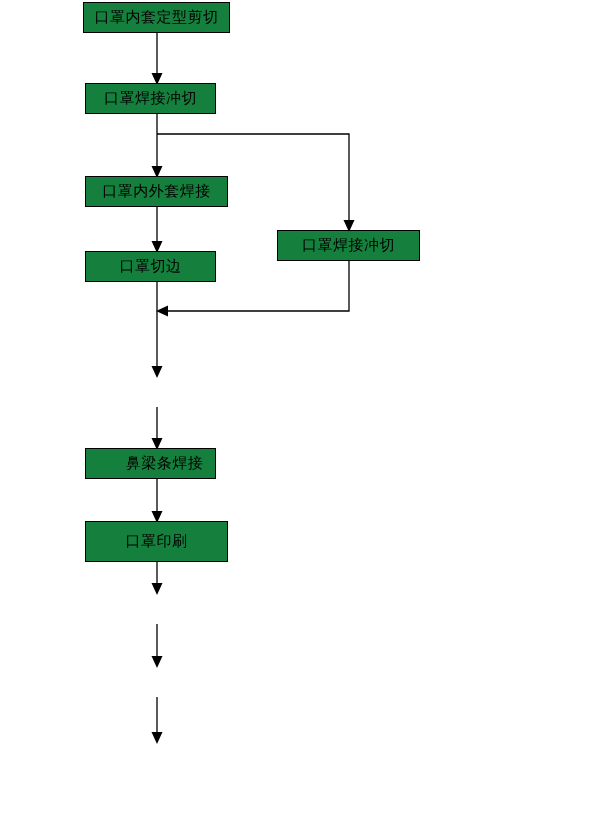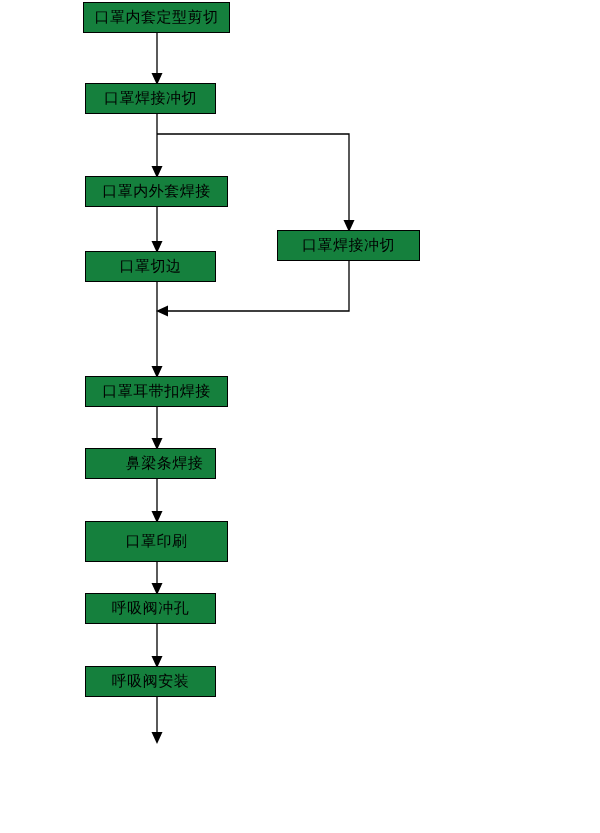--- a/index.html
+++ b/index.html
@@ -129,34 +129,25 @@
   </div>
 
   <div class="node process" style="left: 277px; top: 230px; width: 143px; height: 31px;">
     <span class="node-label">口罩焊接冲切</span>
   </div>
 
   <div class="node process" style="left: 85px; top: 251px; width: 131px; height: 31px;">
     <span class="node-label">口罩切边</span>
   </div>
 
-  <div class="node process" style="left: 85px; top: 376px; width: 143px; height: 31px;">
-    <span class="node-label">口罩耳带扣焊接</span>
-  </div>
 
   <div class="node process" style="left: 85px; top: 448px; width: 131px; height: 31px; padding-left: 28px;">
     <span class="node-label">鼻梁条焊接</span>
   </div>
 
   <div class="node process" style="left: 85px; top: 521px; width: 143px; height: 41px;">
     <span class="node-label">口罩印刷</span>
   </div>
 
-  <div class="node process" style="left: 85px; top: 593px; width: 131px; height: 31px;">
-    <span class="node-label">呼吸阀冲孔</span>
-  </div>
 
-  <div class="node process" style="left: 85px; top: 666px; width: 131px; height: 31px;">
-    <span class="node-label">呼吸阀安装</span>
-  </div>
 
 
 </div>
 
 </body></html>

